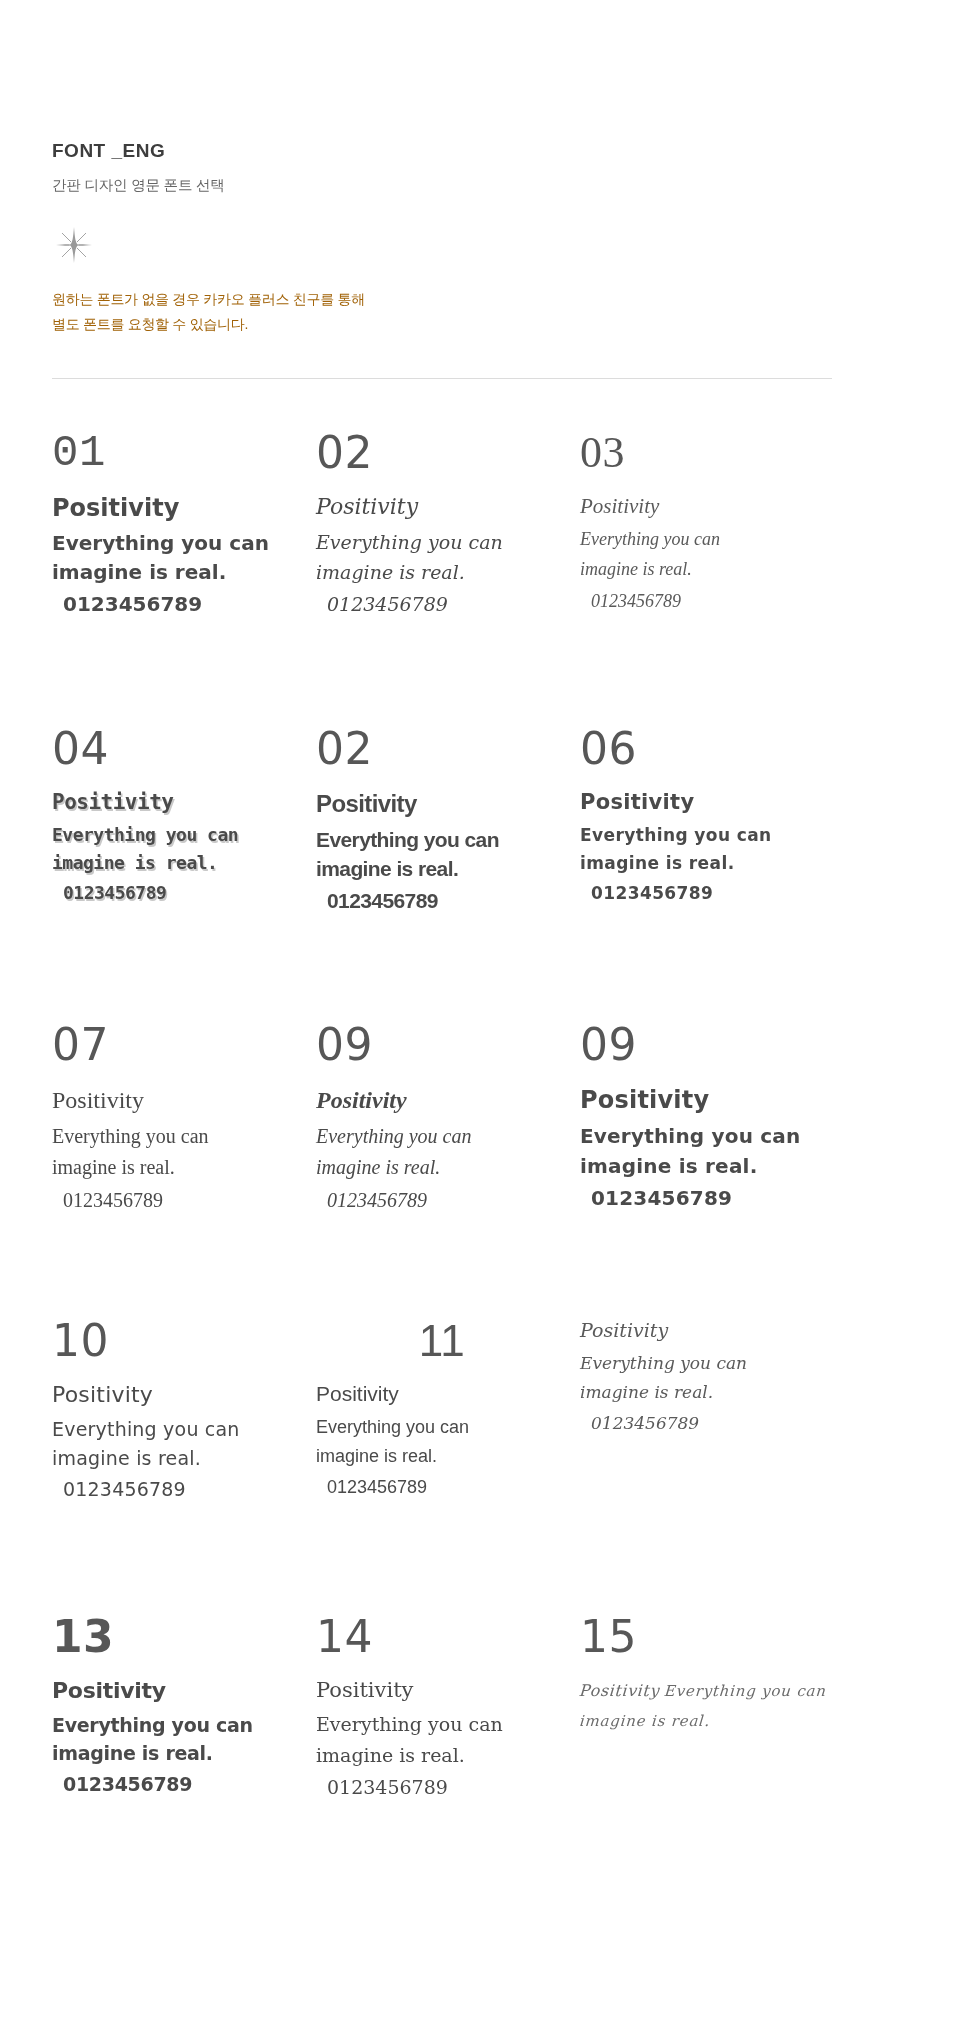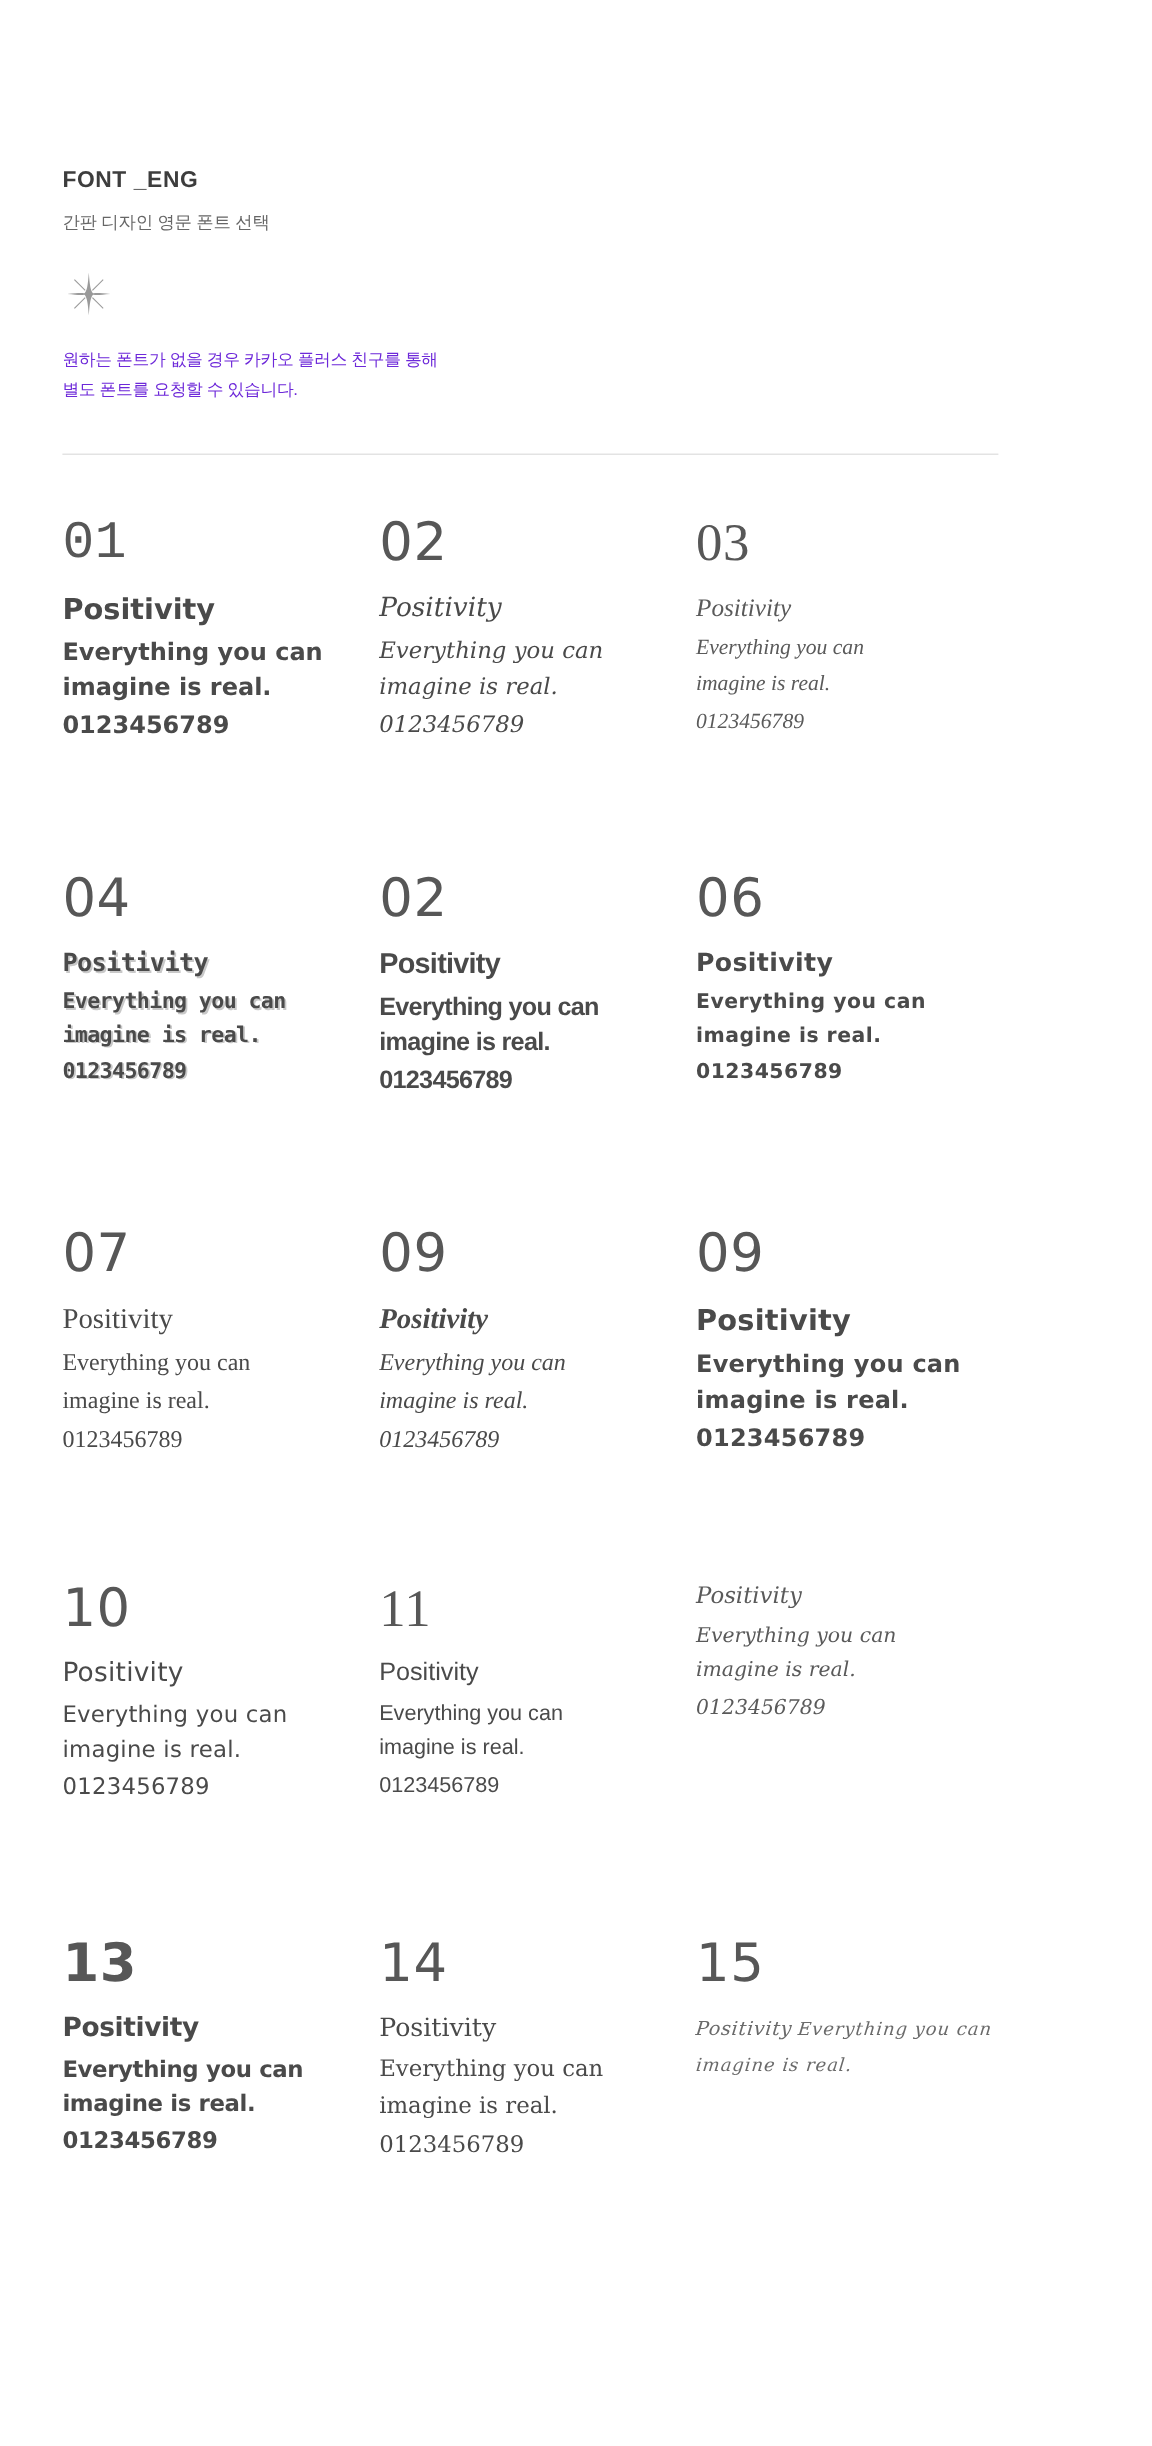--- a/index.html
+++ b/index.html
@@ -40,21 +40,21 @@
     letter-spacing: -0.2px;
   }
   .sparkle {
     width: 40px;
     height: 40px;
     margin: 0 0 22px 2px;
     display: block;
   }
   .header-note {
     font-size: 14px;
-    color: #6d28d9;
+    color: #a16207;
     line-height: 1.75;
     letter-spacing: -0.3px;
     margin: 0 0 42px 0;
   }
   .divider {
     height: 1px;
     background: #dcdcdc;
     margin: 0 52px 52px 52px;
   }
 
@@ -84,21 +84,21 @@
   }
   .sample-line {
     font-size: 20px;
     line-height: 1.45;
     margin: 0;
     color: #4a4a4a;
   }
   .sample-digits {
     font-size: 20px;
     line-height: 1.5;
-    margin: 2px 0 0 0;
+    margin: 2px 0 0 11px;
     color: #4a4a4a;
   }
 
   
   
   .f01 .sample-word { font-family: "DejaVu Sans", sans-serif; font-weight: bold; font-size: 24px; }
   .f01 .sample-line, .f01 .sample-digits { font-family: "DejaVu Sans", sans-serif; font-weight: bold; font-size: 20px; }
   .f01 .num { font-family: Liberation Mono, monospace; font-weight: normal; }
 
   
@@ -152,21 +152,21 @@
   .f09 .num { font-family: "DejaVu Sans", sans-serif; }
 
   
   .f10 .sample-word { font-family: "DejaVu Sans", sans-serif; font-weight: normal; font-size: 22px; letter-spacing: 0.2px; }
   .f10 .sample-line, .f10 .sample-digits { font-family: "DejaVu Sans", sans-serif; font-weight: normal; font-size: 19px; letter-spacing: 0.2px; line-height: 1.55; }
   .f10 .num { font-family: "DejaVu Sans", sans-serif; }
 
   
   .f11 .sample-word { font-family: "Liberation Sans", sans-serif; font-weight: normal; font-size: 21px; }
   .f11 .sample-line, .f11 .sample-digits { font-family: "Liberation Sans", sans-serif; font-weight: normal; font-size: 18px; line-height: 1.6; }
-  .f11 .num { font-family: Liberation Serif, serif; }
+  .f11 .num { font-family: Liberation Sans, sans-serif; text-align: center; }
 
   
   .f12 .sample-word { font-family: "DejaVu Serif", serif; font-style: italic; font-size: 19px; color: #5a5a5a; }
   .f12 .sample-line, .f12 .sample-digits { font-family: "DejaVu Serif", serif; font-style: italic; font-size: 17px; line-height: 1.7; color: #5a5a5a; }
   .f12 .num { font-family: "DejaVu Sans", sans-serif; }
 
   
   .f13 .sample-word { font-family: "DejaVu Sans", sans-serif; font-weight: bold; font-size: 22px; letter-spacing: -0.3px; }
   .f13 .sample-line, .f13 .sample-digits { font-family: "DejaVu Sans", sans-serif; font-weight: bold; font-size: 19px; letter-spacing: -0.3px; line-height: 1.5; }
   .f13 .num { font-family: "DejaVu Sans", sans-serif; font-weight: bold; }

